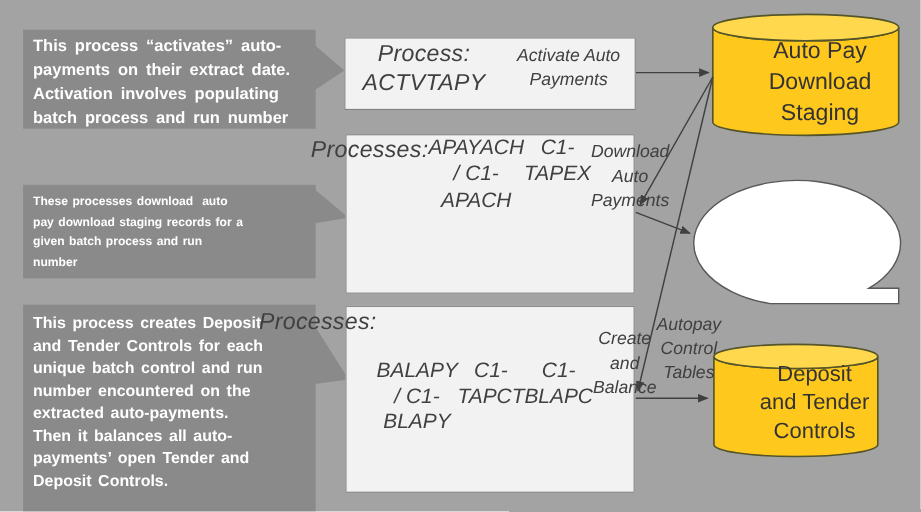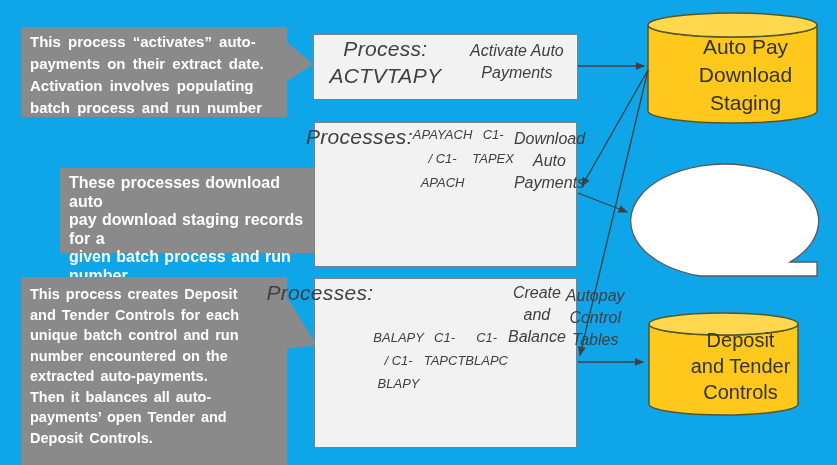--- a/index.html
+++ b/index.html
@@ -1,43 +1,43 @@
 <!DOCTYPE html>
 <html><head>
 <meta charset="utf-8">
 <style>
   html,body{margin:0;padding:0;background:#ffffff;}
   #canvas{
-    position:relative;width:837px;height:465px;overflow:hidden;background:#0ea5e9;
+    position:relative;width:837px;height:465px;overflow:hidden;background:#a3a3a3;
     font-family:"Liberation Sans",sans-serif;
   }
   
   .callout{
     position:absolute;background:#8a8a8a;color:#ffffff;font-weight:bold;
     white-space:pre-wrap;box-sizing:border-box;
   }
   .callout-1{left:21px;top:27px;width:266px;height:90px;padding:4px 4px 0 9px;
     font-size:15px;line-height:22px;word-spacing:3px;}
   .callout-2{left:21px;top:168px;width:266px;height:85px;padding:6px 2px 0 9px;
-    font-size:16px;line-height:18.5px;word-spacing:1px;margin-left:39px;}
+    font-size:11px;line-height:18.5px;word-spacing:1px;}
   .callout-3{left:21px;top:277px;width:266px;height:200px;padding:7px 4px 0 9px;
     font-size:14.5px;line-height:20.5px;word-spacing:2px;}
   
   .pbox{
     position:absolute;background:#f2f2f2;border:1px solid #7f7f7f;box-sizing:border-box;
     color:#404040;text-align:center;display:flex;flex-direction:row;justify-content:center;font-style:italic;
   }
   .pbox-1{left:313px;top:34px;width:265px;height:66px;}
   .pbox-2{left:314px;top:122px;width:263px;height:145px;}
   .pbox-3{left:314px;top:278px;width:263px;height:170px;}
   .pbox .title{font-size:21px;line-height:27px;letter-spacing:.3px;}
-  .pbox .code{font-size:13px;line-height:24px;}
+  .pbox .code{font-size:19px;line-height:24px;}
   .pbox-3 .code{line-height:23px;margin-top:47px;}
   .pbox .caption{font-size:16px;line-height:22px;margin-top:5px;}
-  .pbox-3 .caption{margin-top:3px;}
+  .pbox-3 .caption{margin-top:19px;}
   .pbox-3 .caption2{font-size:16px;line-height:22px;margin-top:6px;}
   
   .shape-label{
     position:absolute;text-align:center;white-space:pre-line;color:#333333;
   }
   .cyl1-label{left:648px;top:33px;width:195px;font-size:21px;line-height:28px;}
   .cyl2-label{left:649px;top:327px;width:149px;font-size:20px;line-height:26px;padding-left:17px;}
   .oval-label{left:646px;top:171px;width:160px;font-size:16px;font-weight:bold;line-height:24.5px;color:#262626;}
   svg.layer{position:absolute;left:0;top:0;}
 </style>

